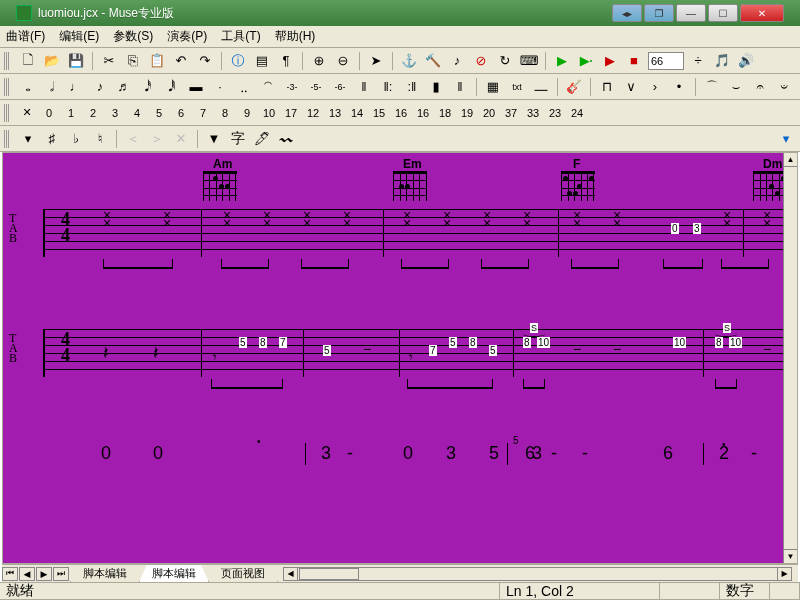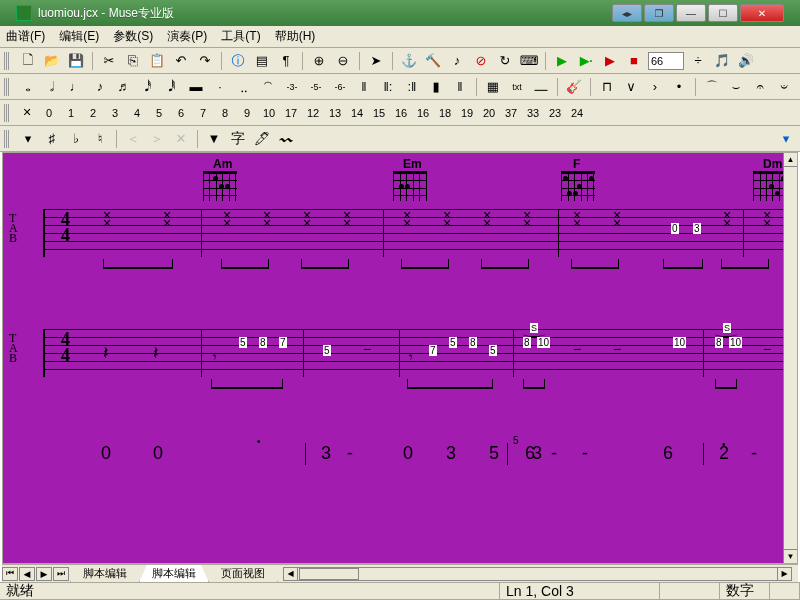--- a/index.html
+++ b/index.html
@@ -377,17 +377,17 @@
   <div class="hscroll">
     <div class="sbtn">◀</div>
     <div class="thumb"></div>
     <div style="flex:1"></div>
     <div class="sbtn r">▶</div>
   </div>
 </div>
 
 <div class="statusbar">
   <div class="cell" style="flex:1">就绪</div>
-  <div class="cell" style="width:160px">Ln 1, Col 3</div>
+  <div class="cell" style="width:160px">Ln 1, Col 2</div>
   <div class="cell" style="width:60px"></div>
   <div class="cell" style="width:50px">数字</div>
   <div class="cell" style="width:30px"></div>
 </div>
 
 </body></html>

